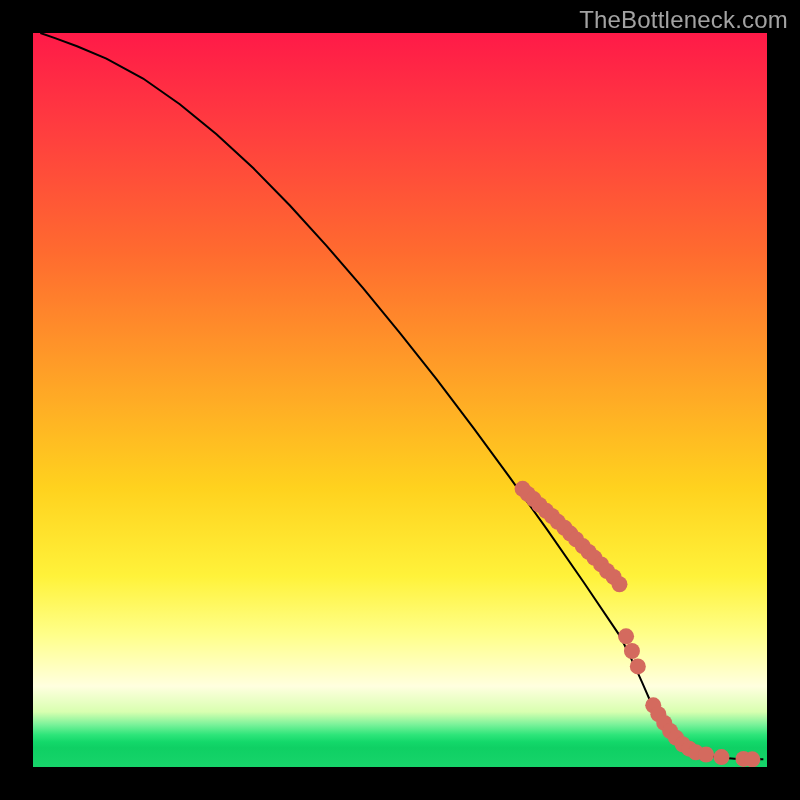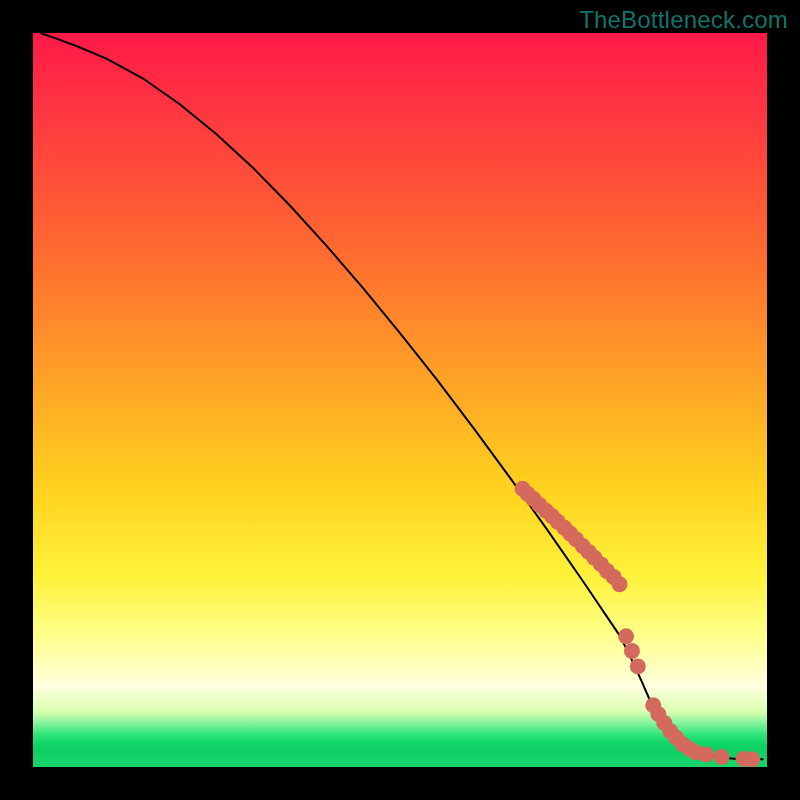--- a/index.html
+++ b/index.html
@@ -44,21 +44,21 @@
       #2ee57a 95.6%,
       #13d86a 96.6%,
       #0fd064 97.4%,
       #17d46a 100%
     );
   }
   .watermark {
     position: absolute;
     top: 6px;
     right: 12px;
-    color: #0f766e;
+    color: #a3a3a3;
     font-size: 24px;
     font-weight: 400;
     letter-spacing: 0.2px;
     user-select: none;
   }
   svg.curve {
     position: absolute;
     inset: 0;
     width: 100%;
     height: 100%;

